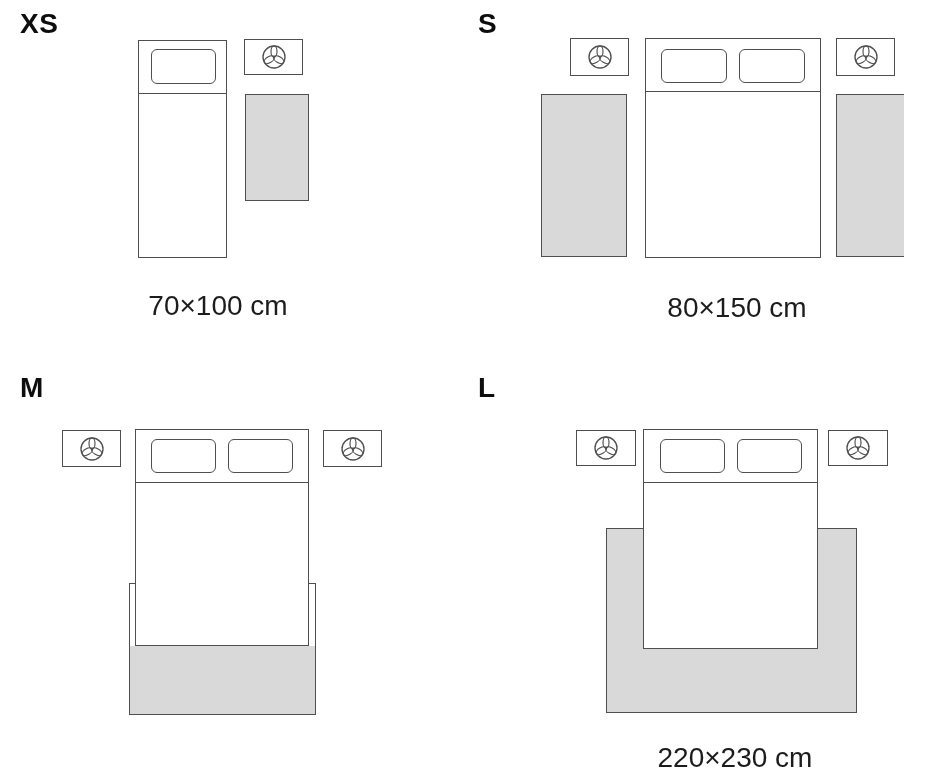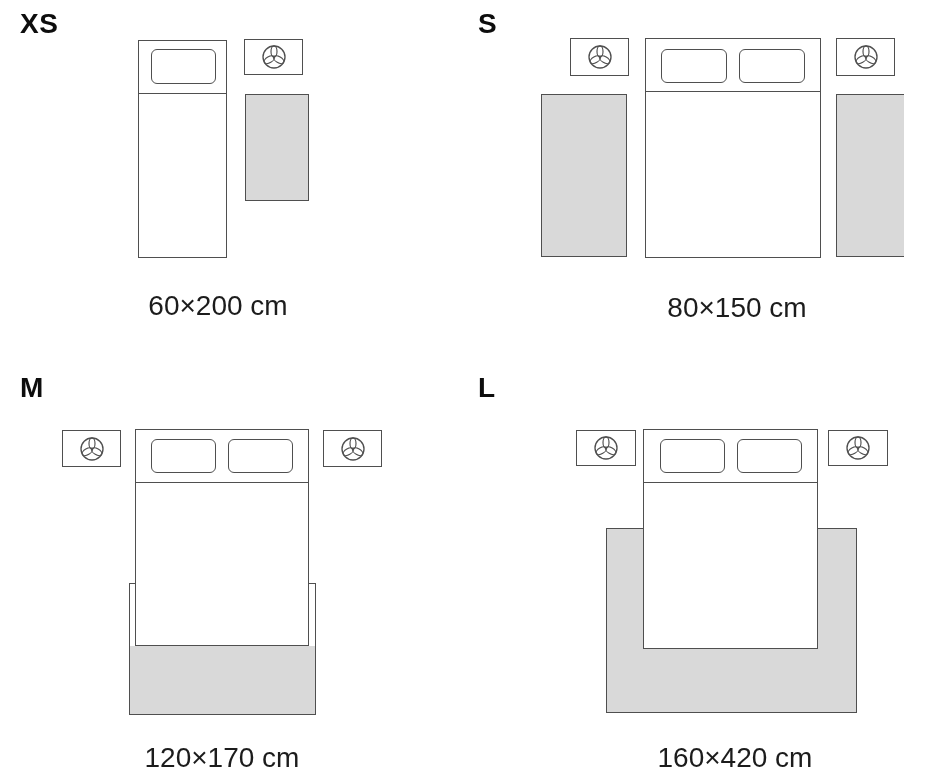--- a/index.html
+++ b/index.html
@@ -68,21 +68,21 @@
       <g fill="none" stroke="#4f4f4f" stroke-width="1.4">
         <ellipse cx="18" cy="11.5" rx="3.6" ry="6.8"></ellipse>
         <ellipse cx="18" cy="11.5" rx="3.6" ry="6.8" transform="rotate(120 18 18)"></ellipse>
         <ellipse cx="18" cy="11.5" rx="3.6" ry="6.8" transform="rotate(240 18 18)"></ellipse>
       </g>
     </svg>
   </div>
 
   <div class="abs rug rug-gray" style="left:245px;top:94px;width:64px;height:107px;"></div>
 
-  <div class="abs size-caption" style="left:118px;top:290px;">60×200 cm</div>
+  <div class="abs size-caption" style="left:118px;top:290px;">70×100 cm</div>
 
   <div class="abs size-label" style="left:478px;top:8px;">S</div>
 
   <div class="abs nightstand" style="left:570px;top:38px;width:59px;height:38px;">
     <svg width="30" height="30" viewBox="0 0 36 36">
       <circle cx="18" cy="18" r="13.2" fill="none" stroke="#4f4f4f" stroke-width="1.6"></circle>
       <g fill="none" stroke="#4f4f4f" stroke-width="1.4">
         <ellipse cx="18" cy="11.5" rx="3.6" ry="6.8"></ellipse>
         <ellipse cx="18" cy="11.5" rx="3.6" ry="6.8" transform="rotate(120 18 18)"></ellipse>
         <ellipse cx="18" cy="11.5" rx="3.6" ry="6.8" transform="rotate(240 18 18)"></ellipse>
@@ -140,21 +140,20 @@
     <svg width="30" height="30" viewBox="0 0 36 36">
       <circle cx="18" cy="18" r="13.2" fill="none" stroke="#4f4f4f" stroke-width="1.6"></circle>
       <g fill="none" stroke="#4f4f4f" stroke-width="1.4">
         <ellipse cx="18" cy="11.5" rx="3.6" ry="6.8"></ellipse>
         <ellipse cx="18" cy="11.5" rx="3.6" ry="6.8" transform="rotate(120 18 18)"></ellipse>
         <ellipse cx="18" cy="11.5" rx="3.6" ry="6.8" transform="rotate(240 18 18)"></ellipse>
       </g>
     </svg>
   </div>
 
-  <div class="abs size-caption" style="left:122px;top:742px;">120×170 cm</div>
 
   <div class="abs size-label" style="left:478px;top:372px;">L</div>
 
   <div class="abs nightstand" style="left:576px;top:430px;width:60px;height:36px;">
     <svg width="30" height="30" viewBox="0 0 36 36">
       <circle cx="18" cy="18" r="13.2" fill="none" stroke="#4f4f4f" stroke-width="1.6"></circle>
       <g fill="none" stroke="#4f4f4f" stroke-width="1.4">
         <ellipse cx="18" cy="11.5" rx="3.6" ry="6.8"></ellipse>
         <ellipse cx="18" cy="11.5" rx="3.6" ry="6.8" transform="rotate(120 18 18)"></ellipse>
         <ellipse cx="18" cy="11.5" rx="3.6" ry="6.8" transform="rotate(240 18 18)"></ellipse>
@@ -174,15 +173,15 @@
     <svg width="30" height="30" viewBox="0 0 36 36">
       <circle cx="18" cy="18" r="13.2" fill="none" stroke="#4f4f4f" stroke-width="1.6"></circle>
       <g fill="none" stroke="#4f4f4f" stroke-width="1.4">
         <ellipse cx="18" cy="11.5" rx="3.6" ry="6.8"></ellipse>
         <ellipse cx="18" cy="11.5" rx="3.6" ry="6.8" transform="rotate(120 18 18)"></ellipse>
         <ellipse cx="18" cy="11.5" rx="3.6" ry="6.8" transform="rotate(240 18 18)"></ellipse>
       </g>
     </svg>
   </div>
 
-  <div class="abs size-caption" style="left:635px;top:742px;">160×420 cm</div>
+  <div class="abs size-caption" style="left:635px;top:742px;">220×230 cm</div>
 
 </div>
 
 </body></html>

